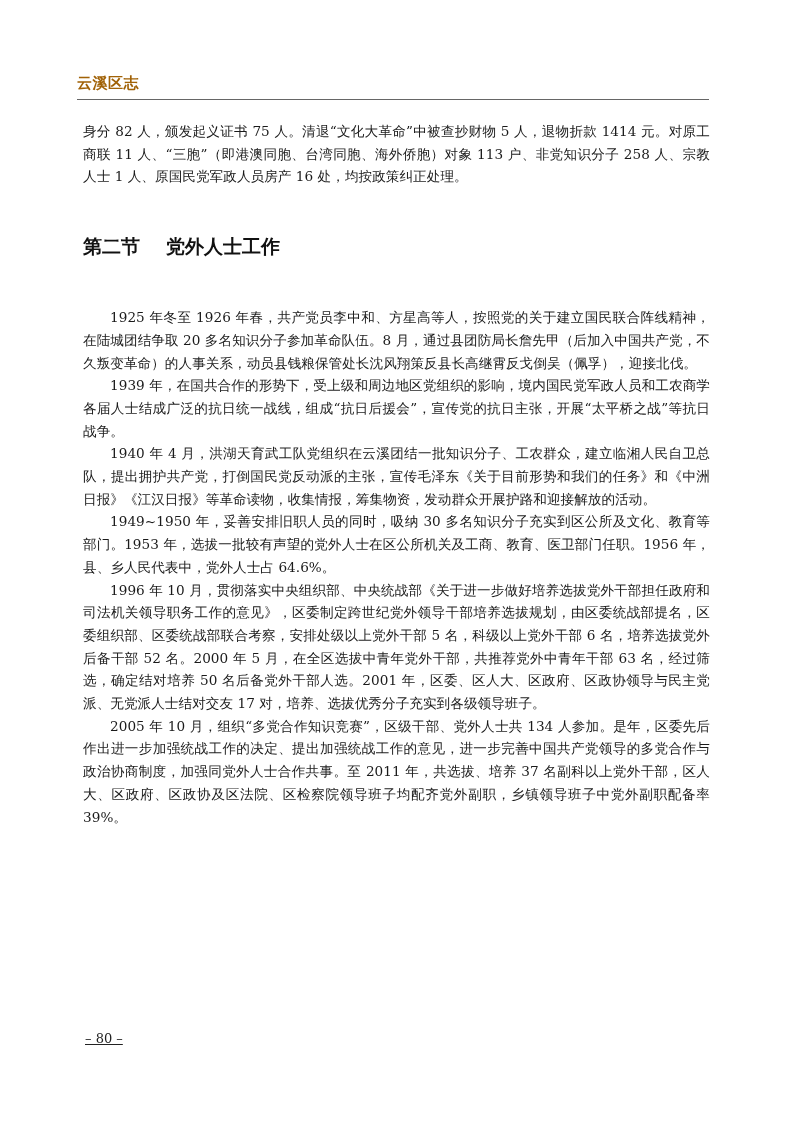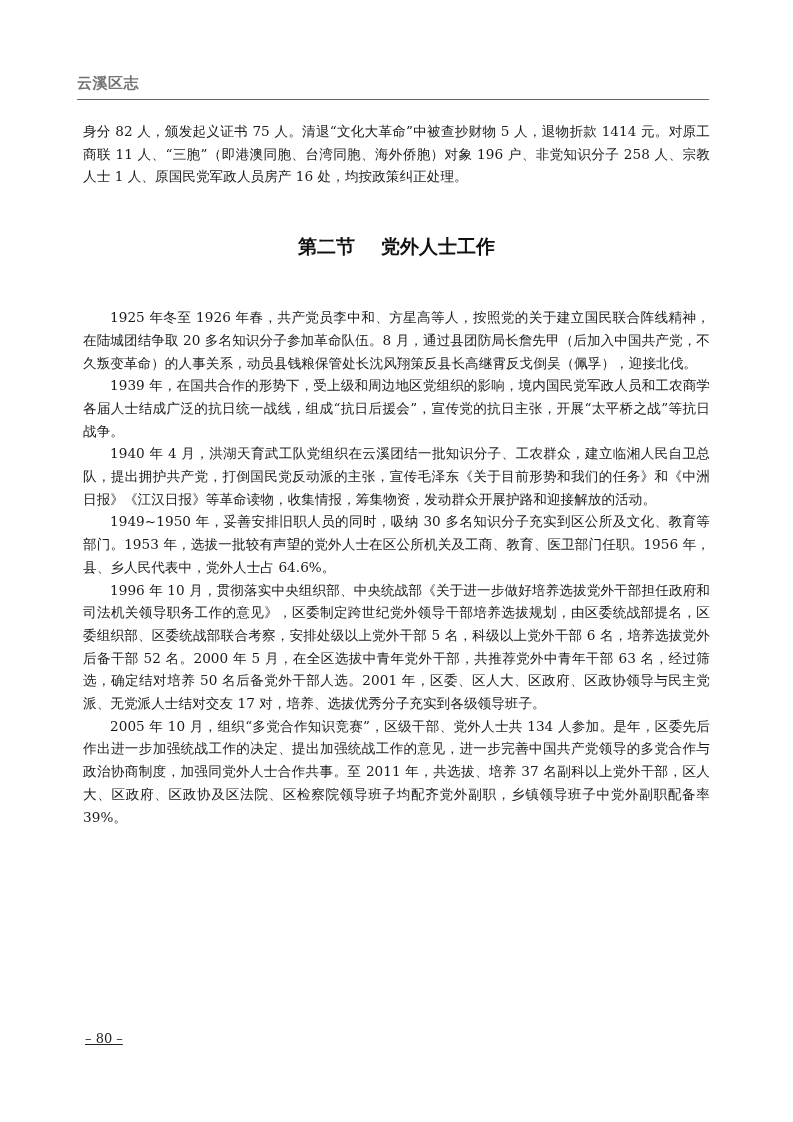--- a/index.html
+++ b/index.html
@@ -1,36 +1,36 @@
 <!DOCTYPE html>
 <html><head>
 <meta charset="utf-8">
 <style>
   html, body { margin: 0; padding: 0; background: #ffffff; }
   body { width: 793px; height: 1122px; position: relative; overflow: hidden;
          font-family: "DejaVu Serif", "Liberation Serif", serif; color: #1a1a1a; }
   .running-head { position: absolute; left: 77px; top: 74px; font-family: "DejaVu Sans", "Liberation Sans", sans-serif;
-                  font-size: 15px; font-weight: bold; color: #737373; letter-spacing: 0.5px; }
+                  font-size: 15px; font-weight: bold; color: #a16207; letter-spacing: 0.5px; }
   .head-rule { position: absolute; left: 77px; top: 99px; width: 632px; height: 0; border-top: 1.5px solid #666; }
   .content { position: absolute; left: 83px; top: 120px; width: 627px; }
   p.para { margin: 0; font-size: 13.6px; line-height: 22.7px; text-align: justify; text-indent: 27px; letter-spacing: 0.05px; }
   p.para.noindent { text-indent: 0; }
-  .section-title { margin: 46px 0 46px 0; text-align: center; font-family: "DejaVu Sans", "Liberation Sans", sans-serif;
+  .section-title { margin: 46px 0 46px 0; text-align: left; font-family: "DejaVu Sans", "Liberation Sans", sans-serif;
                    font-size: 19px; font-weight: bold; color: #111; }
   .section-title span.gap { display: inline-block; width: 26px; }
   .page-number { position: absolute; left: 85px; top: 1031px; font-size: 13px; color: #222; text-decoration: underline; }
 </style>
 </head>
 <body>
 
 <div class="running-head">云溪区志</div>
 <div class="head-rule"></div>
 
 <div class="content">
-  <p class="para noindent">身分 82 人，颁发起义证书 75 人。清退“文化大革命”中被查抄财物 5 人，退物折款 1414 元。对原工商联 11 人、“三胞”（即港澳同胞、台湾同胞、海外侨胞）对象 196 户、非党知识分子 258 人、宗教人士 1 人、原国民党军政人员房产 16 处，均按政策纠正处理。</p>
+  <p class="para noindent">身分 82 人，颁发起义证书 75 人。清退“文化大革命”中被查抄财物 5 人，退物折款 1414 元。对原工商联 11 人、“三胞”（即港澳同胞、台湾同胞、海外侨胞）对象 113 户、非党知识分子 258 人、宗教人士 1 人、原国民党军政人员房产 16 处，均按政策纠正处理。</p>
 
   <div class="section-title">
     <span>第二节</span><span class="gap"></span><span>党外人士工作</span>
   </div>
 
   <p class="para">1925 年冬至 1926 年春，共产党员李中和、方星高等人，按照党的关于建立国民联合阵线精神，在陆城团结争取 20 多名知识分子参加革命队伍。8 月，通过县团防局长詹先甲（后加入中国共产党，不久叛变革命）的人事关系，动员县钱粮保管处长沈风翔策反县长高继霄反戈倒吴（佩孚），迎接北伐。</p>
   <p class="para">1939 年，在国共合作的形势下，受上级和周边地区党组织的影响，境内国民党军政人员和工农商学各届人士结成广泛的抗日统一战线，组成“抗日后援会”，宣传党的抗日主张，开展“太平桥之战”等抗日战争。</p>
   <p class="para">1940 年 4 月，洪湖天育武工队党组织在云溪团结一批知识分子、工农群众，建立临湘人民自卫总队，提出拥护共产党，打倒国民党反动派的主张，宣传毛泽东《关于目前形势和我们的任务》和《中洲日报》《江汉日报》等革命读物，收集情报，筹集物资，发动群众开展护路和迎接解放的活动。</p>
   <p class="para">1949~1950 年，妥善安排旧职人员的同时，吸纳 30 多名知识分子充实到区公所及文化、教育等部门。1953 年，选拔一批较有声望的党外人士在区公所机关及工商、教育、医卫部门任职。1956 年，县、乡人民代表中，党外人士占 64.6%。</p>
   <p class="para">1996 年 10 月，贯彻落实中央组织部、中央统战部《关于进一步做好培养选拔党外干部担任政府和司法机关领导职务工作的意见》，区委制定跨世纪党外领导干部培养选拔规划，由区委统战部提名，区委组织部、区委统战部联合考察，安排处级以上党外干部 5 名，科级以上党外干部 6 名，培养选拔党外后备干部 52 名。2000 年 5 月，在全区选拔中青年党外干部，共推荐党外中青年干部 63 名，经过筛选，确定结对培养 50 名后备党外干部人选。2001 年，区委、区人大、区政府、区政协领导与民主党派、无党派人士结对交友 17 对，培养、选拔优秀分子充实到各级领导班子。</p>

